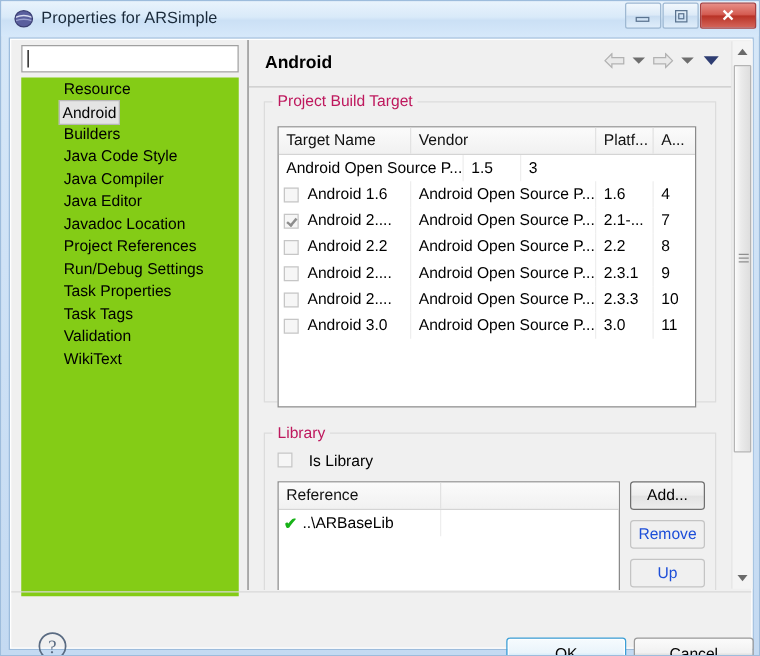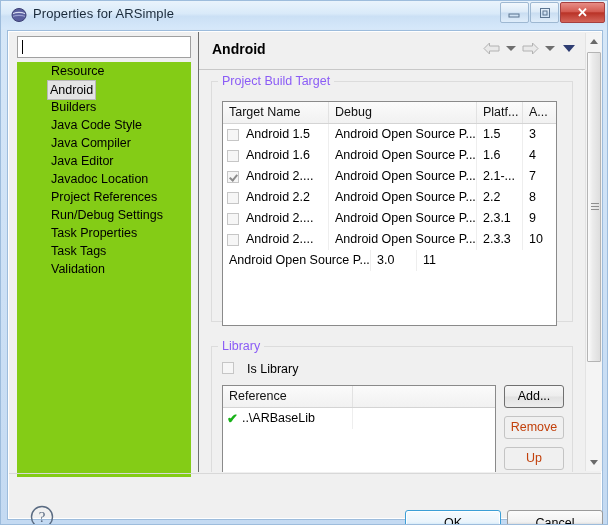--- a/index.html
+++ b/index.html
@@ -172,21 +172,21 @@
     position: absolute;
     box-sizing: border-box;
     border: 1px solid #dcdcdc;
   }
   .group > .glabel {
     position: absolute;
     left: 6px; top: -8px;
     background: #f0f0f0;
     padding: 0 4px;
     font-size: 12.5px;
-    color: #8b5cf6;
+    color: #be185d;
     white-space: nowrap;
   }
 
   #gBuild { left: 12px; top: 49px; width: 362px; height: 241px; }
   #gLib   { left: 12px; top: 314px; width: 362px; height: 138px; }
 
   
   .table {
     position: absolute;
     left: 10px; top: 19px;
@@ -293,21 +293,21 @@
     font-family: "Liberation Sans", sans-serif;
     font-size: 12.5px;
     color: #000;
     background: linear-gradient(180deg, #f7f7f7 0%, #ededed 48%, #e2e2e2 52%, #ededed 100%);
     border: 1px solid #9a9a9a;
     border-radius: 3px;
     text-align: center;
     line-height: 21px;
   }
   .btn.strong { border-color: #707070; font-weight: normal; }
-  .btn.disabled { color: #c2410c; border-color: #c4c4c4; background: #f0f0f0; text-align: center; }
+  .btn.disabled { color: #1d4ed8; border-color: #c4c4c4; background: #f0f0f0; text-align: center; }
 
   
   .vscroll {
     position: absolute;
     left: 576px; top: 1px;
     width: 16px; height: 438px;
     background: #f4f4f4;
     border-left: 1px solid #e3e3e3;
   }
   .sb-arrow {
@@ -433,20 +433,21 @@
       <div class="tree-item"><span class="lbl">Builders</span></div>
       <div class="tree-item"><span class="lbl">Java Code Style</span></div>
       <div class="tree-item"><span class="lbl">Java Compiler</span></div>
       <div class="tree-item"><span class="lbl">Java Editor</span></div>
       <div class="tree-item"><span class="lbl">Javadoc Location</span></div>
       <div class="tree-item"><span class="lbl">Project References</span></div>
       <div class="tree-item"><span class="lbl">Run/Debug Settings</span></div>
       <div class="tree-item"><span class="lbl">Task Properties</span></div>
       <div class="tree-item"><span class="lbl">Task Tags</span></div>
       <div class="tree-item"><span class="lbl">Validation</span></div>
+      <div class="tree-item"><span class="lbl">WikiText</span></div>
     </div>
 
     <div class="divider-v"></div>
 
     <div class="pane">
       <div class="pane-title">Android</div>
       <div class="pane-head-rule"></div>
 
       <div class="navbar">
         <svg width="17" height="13" viewBox="0 0 17 13">
@@ -459,30 +460,26 @@
         <span class="nav-caret"></span>
         <span class="nav-caret dark"></span>
       </div>
 
       <div class="group" id="gBuild">
         <span class="glabel">Project Build Target</span>
 
         <div class="table">
           <div class="thead">
             <div class="th cw1">Target Name</div>
-            <div class="th cw2">Debug</div>
+            <div class="th cw2">Vendor</div>
             <div class="th cw3">Platf...</div>
             <div class="th cw4">A...</div>
           </div>
 
           <div class="trow">
-            <div class="td c1 cw1">
-                <span class="ckbox"></span>
-                <span>Android 1.5</span>
-              </div>
             <div class="td cw2">Android Open Source P...</div>
             <div class="td cw3">1.5</div>
             <div class="td cw4">3</div>
           </div>
           <div class="trow">
             <div class="td c1 cw1">
                 <span class="ckbox"></span>
                 <span>Android 1.6</span>
               </div>
             <div class="td cw2">Android Open Source P...</div>
@@ -519,20 +516,24 @@
           <div class="trow">
             <div class="td c1 cw1">
                 <span class="ckbox"></span>
                 <span>Android 2....</span>
               </div>
             <div class="td cw2">Android Open Source P...</div>
             <div class="td cw3">2.3.3</div>
             <div class="td cw4">10</div>
           </div>
           <div class="trow">
+            <div class="td c1 cw1">
+                <span class="ckbox"></span>
+                <span>Android 3.0</span>
+              </div>
             <div class="td cw2">Android Open Source P...</div>
             <div class="td cw3">3.0</div>
             <div class="td cw4">11</div>
           </div>
         </div>
       </div>
 
       <div class="group" id="gLib">
         <span class="glabel">Library</span>
 

